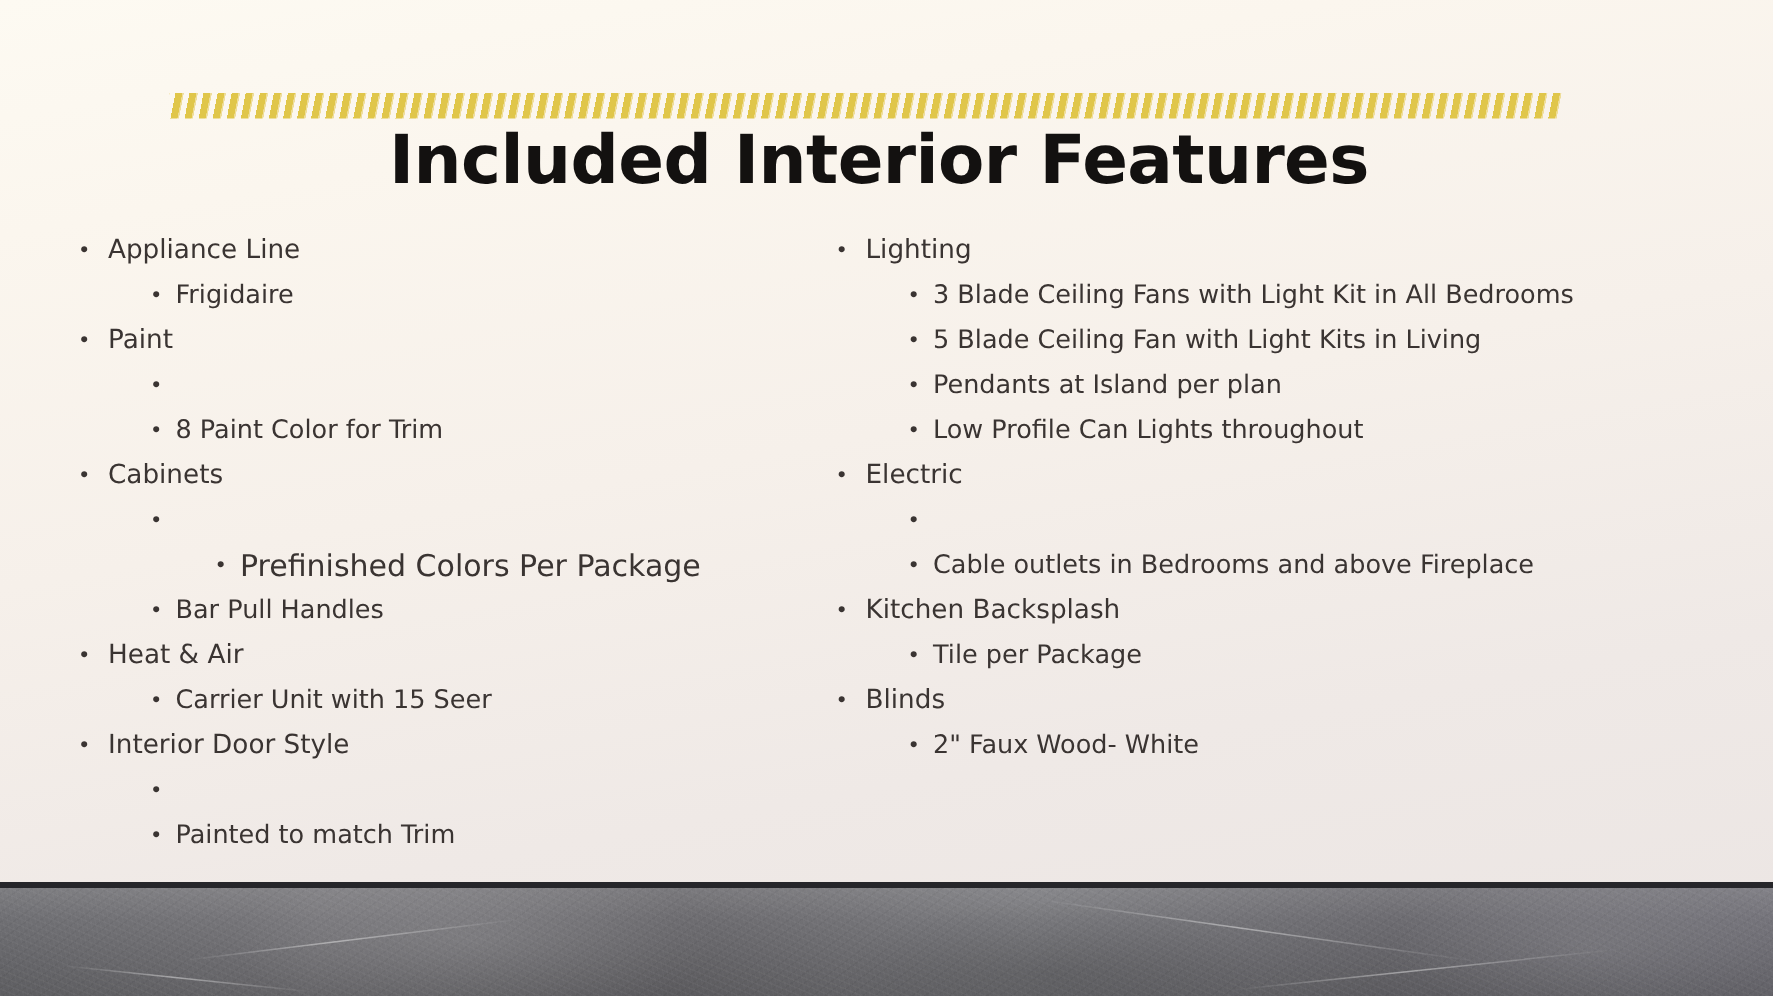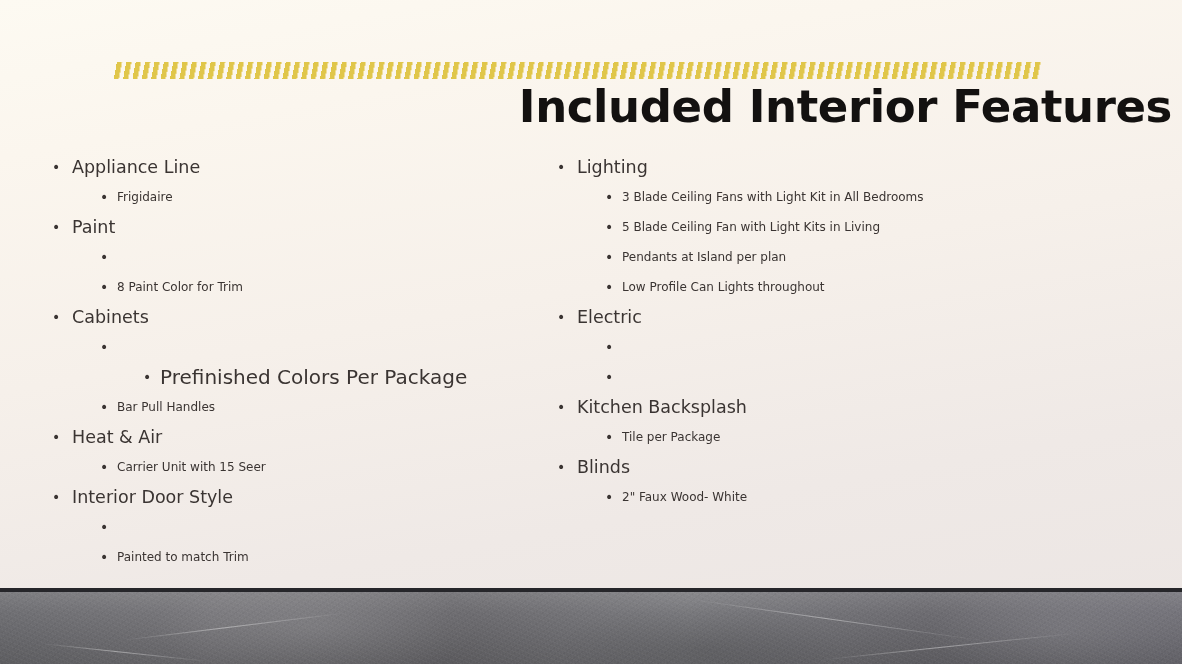--- a/index.html
+++ b/index.html
@@ -49,21 +49,21 @@
         rgba(253,250,242,0) 5.6px,
         rgba(253,250,242,0) 9.2px);
   }
 
   
   #title {
     position: absolute;
     left: 0;
     top: 82px;
     width: 1172px;
-    text-align: right;
+    text-align: center;
     font-size: 45px;
     line-height: 50px;
     font-weight: bold;
     letter-spacing: -0.4px;
     color: #131110;
     font-family: "DejaVu Sans", sans-serif;
     white-space: nowrap;
   }
 
   
@@ -94,21 +94,21 @@
   .bullet-row .txt {
     position: absolute;
     top: 0;
     line-height: 30px;
   }
 
   
   .lvl1 .dot { left: 8px; }
   .lvl1 .txt { left: 28px; font-size: 17.5px; }
   .lvl2 .dot { left: 56px; }
-  .lvl2 .txt { left: 73px; font-size: 12px; }
+  .lvl2 .txt { left: 73px; font-size: 17px; }
   .lvl3 .dot { left: 99px; }
   .lvl3 .txt { left: 116px; font-size: 20px; }
 
   
   #photo-divider {
     position: absolute;
     left: 0;
     top: 588px;
     width: 1182px;
     height: 4px;
@@ -254,20 +254,21 @@
       </div>
       <div class="bullet-row lvl1">
         <span class="dot">•</span>
         <span class="txt">Electric</span>
       </div>
       <div class="bullet-row lvl2">
         <span class="dot">•</span>
       </div>
       <div class="bullet-row lvl2">
         <span class="dot">•</span>
+        <span class="txt">Cable outlets in Bedrooms and above Fireplace</span>
       </div>
       <div class="bullet-row lvl1">
         <span class="dot">•</span>
         <span class="txt">Kitchen Backsplash</span>
       </div>
       <div class="bullet-row lvl2">
         <span class="dot">•</span>
         <span class="txt">Tile per Package</span>
       </div>
       <div class="bullet-row lvl1">

